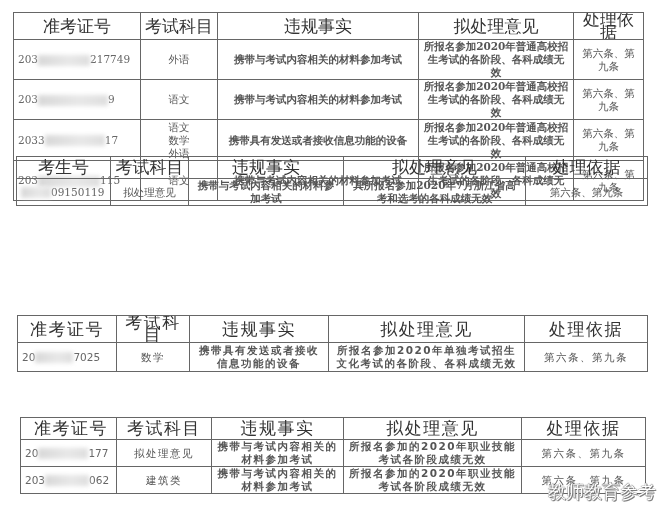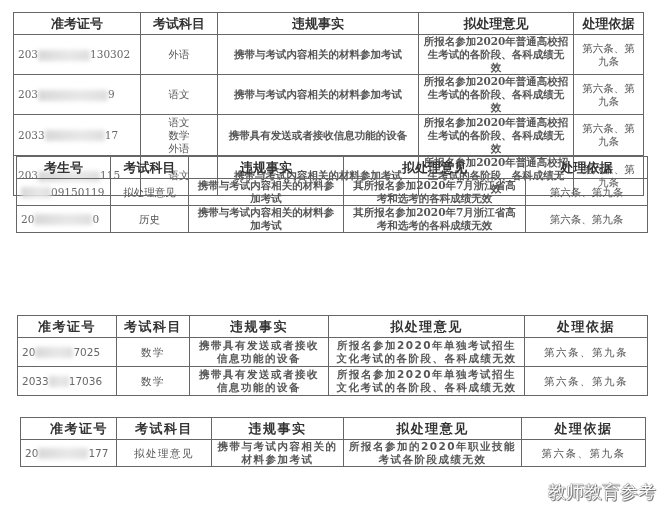--- a/index.html
+++ b/index.html
@@ -1,21 +1,21 @@
 <!DOCTYPE html>
 <html><head>
   <meta charset="utf-8">
   <style>
     html, body { margin: 0; padding: 0; background: #ffffff; }
     body { width: 660px; height: 512px; position: relative; overflow: hidden;
            font-family: "DejaVu Serif", "Liberation Serif", serif; color: #555; }
     table.vt { position: absolute; border-collapse: collapse; table-layout: fixed; }
     table.vt td, table.vt th { border: 1px solid #666; padding: 0 4px; font-size: 10.5px;
            line-height: 13px; vertical-align: middle; overflow: hidden; }
-    table.vt th { font-weight: bold; color: #333; text-align: center; height: 21px; font-size: 13px; margin-top: 16px; }
+    table.vt th { font-weight: normal; color: #333; text-align: center; height: 21px; font-size: 17px; margin-top: 16px; }
     td.c { text-align: center; }
     td.l { text-align: center; font-weight: bold; }
     td.id { text-align: left; color: #666; position: relative; padding-left: 8px; }
     .blur { display: inline-block; height: 11px; vertical-align: middle;
             background: linear-gradient(90deg, #d8d8d8, #e8e8e8 60%, #dedede); filter: blur(2px); }
     .sans td, .sans th { font-family: "DejaVu Sans", "Liberation Sans", sans-serif; letter-spacing: 1.5px; }
     .sans td.id { letter-spacing: 0; }
     #t1 { left: 13px; top: 12px; width: 630px; }
     #t1 td { height: 24px; }
     #t1 tr.tall td { height: 40px; }
@@ -43,21 +43,21 @@
     </colgroup>
   <tbody>
       <tr>
     <th>准考证号</th>
     <th>考试科目</th>
     <th>违规事实</th>
     <th>拟处理意见</th>
     <th>处理依据</th>
   </tr>
   <tr>
-    <td class="id"><span>203</span><span class="blur" style="width:52px"></span><span>130302</span></td>
+    <td class="id"><span>203</span><span class="blur" style="width:52px"></span><span>217749</span></td>
     <td class="c">外语</td>
     <td class="l">携带与考试内容相关的材料参加考试</td>
     <td class="l">所报名参加2020年普通高校招生考试的各阶段、各科成绩无效</td>
     <td class="c">第六条、第九条</td>
   </tr>
   <tr>
     <td class="id"><span>203</span><span class="blur" style="width:70px"></span><span>9</span></td>
     <td class="c">语文</td>
     <td class="l">携带与考试内容相关的材料参加考试</td>
     <td class="l">所报名参加2020年普通高校招生考试的各阶段、各科成绩无效</td>
@@ -98,27 +98,20 @@
     <th>拟处理意见</th>
     <th>处理依据</th>
   </tr>
   <tr>
     <td class="id"><span></span><span class="blur" style="width:30px"></span><span>09150119</span></td>
     <td class="c">拟处理意见</td>
     <td class="l">携带与考试内容相关的材料参加考试</td>
     <td class="l">其所报名参加2020年7月浙江省高考和选考的各科成绩无效</td>
     <td class="c">第六条、第九条</td>
   </tr>
-  <tr>
-    <td class="id"><span>20</span><span class="blur" style="width:58px"></span><span>0</span></td>
-    <td class="c">历史</td>
-    <td class="l">携带与考试内容相关的材料参加考试</td>
-    <td class="l">其所报名参加2020年7月浙江省高考和选考的各科成绩无效</td>
-    <td class="c">第六条、第九条</td>
-  </tr>
 </tbody>
   </table>
 
 <table class="vt sans" id="t3">
   <colgroup>
       <col style="width:99px">
       <col style="width:73px">
       <col style="width:139px">
       <col style="width:196px">
       <col style="width:123px">
@@ -126,27 +119,20 @@
   <tbody>
       <tr>
     <th>准考证号</th>
     <th>考试科目</th>
     <th>违规事实</th>
     <th>拟处理意见</th>
     <th>处理依据</th>
   </tr>
   <tr>
     <td class="id"><span>20</span><span class="blur" style="width:38px"></span><span>7025</span></td>
-    <td class="c">数学</td>
-    <td class="l">携带具有发送或者接收信息功能的设备</td>
-    <td class="l">所报名参加2020年单独考试招生文化考试的各阶段、各科成绩无效</td>
-    <td class="c">第六条、第九条</td>
-  </tr>
-  <tr>
-    <td class="id"><span>2033</span><span class="blur" style="width:20px"></span><span>17036</span></td>
     <td class="c">数学</td>
     <td class="l">携带具有发送或者接收信息功能的设备</td>
     <td class="l">所报名参加2020年单独考试招生文化考试的各阶段、各科成绩无效</td>
     <td class="c">第六条、第九条</td>
   </tr>
 </tbody>
   </table>
 
 <table class="vt sans" id="t4">
   <colgroup>
@@ -164,16 +150,23 @@
     <th>拟处理意见</th>
     <th>处理依据</th>
   </tr>
   <tr>
     <td class="id"><span>20</span><span class="blur" style="width:50px"></span><span>177</span></td>
     <td class="c">拟处理意见</td>
     <td class="l">携带与考试内容相关的材料参加考试</td>
     <td class="l">所报名参加的2020年职业技能考试各阶段成绩无效</td>
     <td class="c">第六条、第九条</td>
   </tr>
+  <tr>
+    <td class="id"><span>203</span><span class="blur" style="width:44px"></span><span>062</span></td>
+    <td class="c">建筑类</td>
+    <td class="l">携带与考试内容相关的材料参加考试</td>
+    <td class="l">所报名参加的2020年职业技能考试各阶段成绩无效</td>
+    <td class="c">第六条、第九条</td>
+  </tr>
 </tbody>
   </table>
 
 <div class="watermark">教师教育参考</div>
 
 </body></html>

